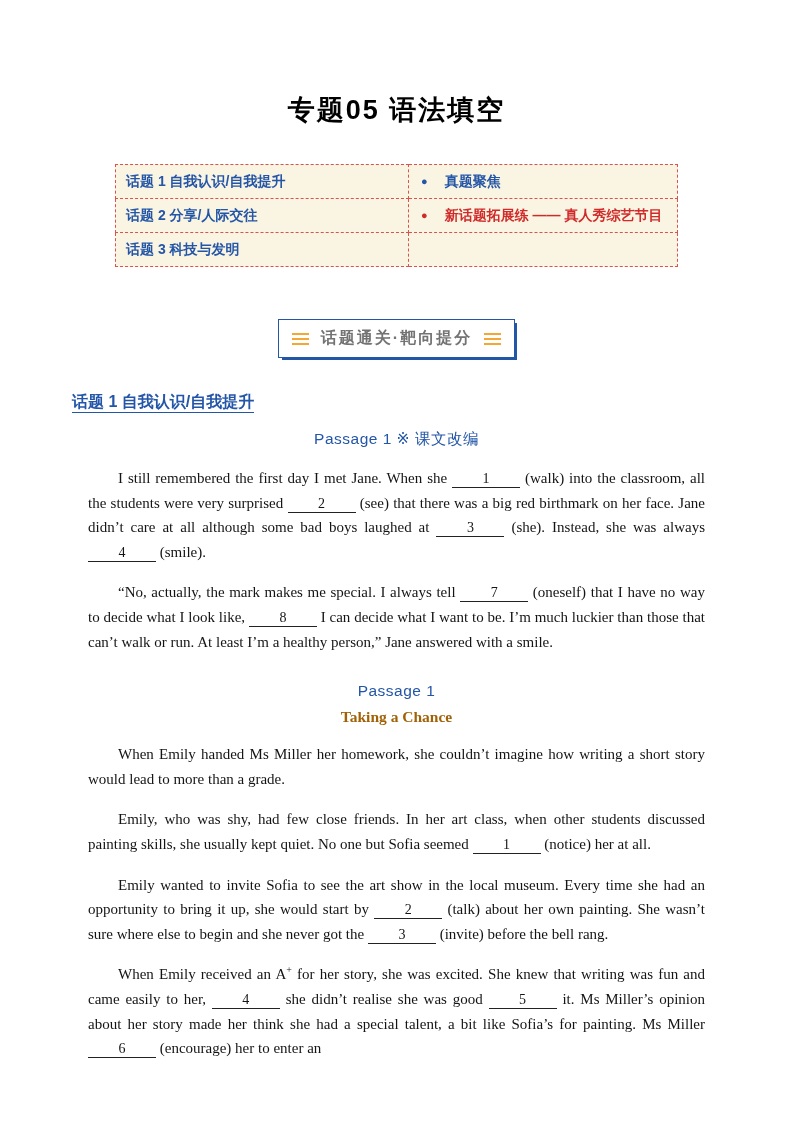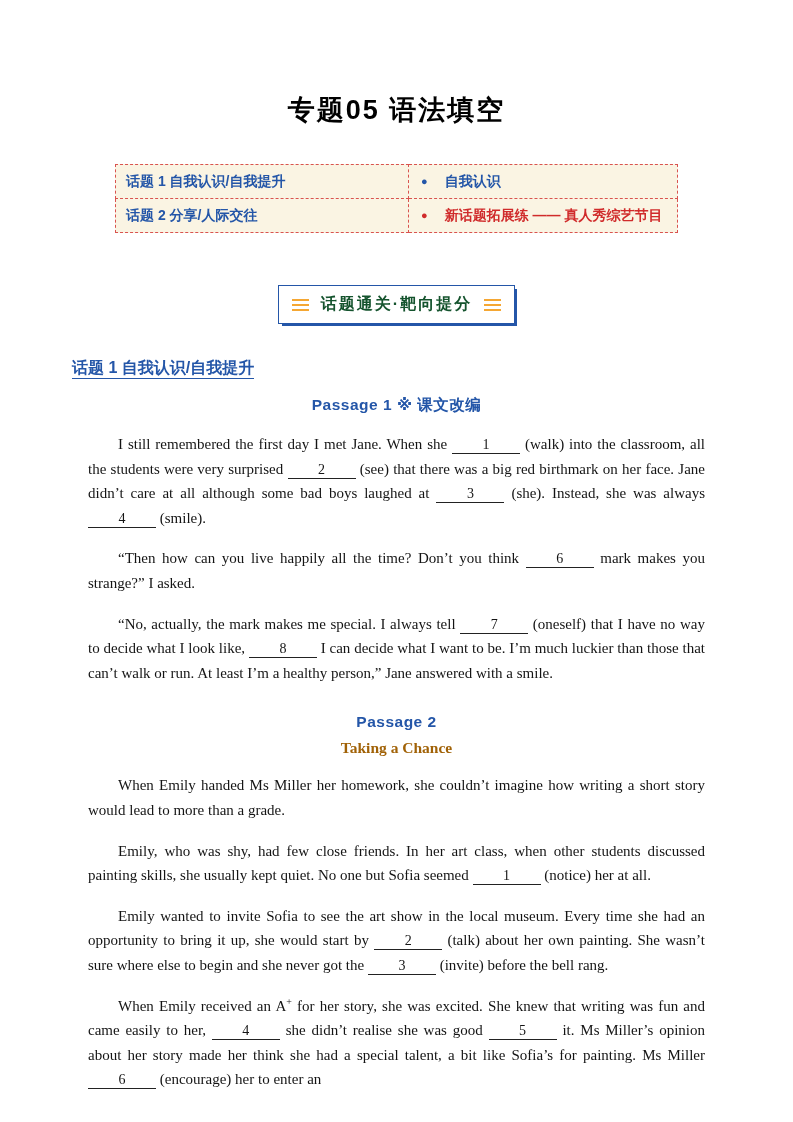--- a/index.html
+++ b/index.html
@@ -32,35 +32,35 @@
   .banner{
     display:flex;align-items:center;gap:12px;background:#fff;
     border:1.6px solid #2456a8;padding:8px 13px;
     box-shadow:3px 3px 0 -1px #2456a8;
   }
   .deco{
     width:17px;height:12px;
     background:repeating-linear-gradient(to bottom,#f5a733 0 2.5px,transparent 2.5px 5px);
   }
   .banner-label{
-    color:#14532d;font-family:"Liberation Sans","DejaVu Sans",sans-serif;
+    color:#737373;font-family:"Liberation Sans","DejaVu Sans",sans-serif;
     font-size:16px;font-weight:700;letter-spacing:2px;white-space:nowrap;
   }
   
   .section-heading{
     margin:34px 0 0 0;
     font-family:"Liberation Sans","DejaVu Sans",sans-serif;
     font-size:16px;font-weight:700;color:#2456a8;
   }
   .section-heading .u{border-bottom:1.6px solid #2456a8;padding-bottom:2px;}
   
   .passage-heading{
     text-align:center;margin:16px 0 8px 0;
     font-family:"Liberation Sans","DejaVu Sans",sans-serif;
-    font-size:15.5px;font-weight:700;color:#2456a8;letter-spacing:.5px;
+    font-size:15.5px;font-weight:400;color:#2456a8;letter-spacing:.5px;
   }
   .passage2-heading{margin-top:28px;}
   .passage-title{
     text-align:center;margin:4px 0 8px 0;
     font-size:15.5px;font-weight:700;color:#a16207;
     font-family:"Liberation Serif","DejaVu Serif",serif;
   }
   
   .passage p.par{
     margin:16px;text-indent:2em;text-align:justify;
@@ -78,52 +78,55 @@
 
 <div class="page">
 
   <h1 class="page-title">专题05 语法填空</h1>
 
   <table class="topics-table">
     <tbody>
         <tr>
       <td class="left-cell">话题 1 自我认识/自我提升</td>
       <td class="right-cell">
-        <span class="bullet">●</span><span>自我认识</span>
+        <span class="bullet">●</span><span>真题聚焦</span>
       </td>
     </tr>
     <tr>
       <td class="left-cell">话题 2 分享/人际交往</td>
       <td class="right-cell red">
         <span class="bullet">●</span><span>新话题拓展练 —— 真人秀综艺节目</span>
       </td>
+    </tr>
+    <tr>
+      <td class="left-cell">话题 3 科技与发明</td>
+      <td class="right-cell"></td>
     </tr>
   </tbody>
     </table>
 
   <div class="banner-wrap">
     <div class="banner">
       <span class="deco"></span>
       <span class="banner-label">话题通关·靶向提分</span>
       <span class="deco"></span>
     </div>
   </div>
 
   <div class="section-heading">
     <span class="u">话题 1 自我认识/自我提升</span>
   </div>
 
   <div class="passage-heading">Passage 1 ※ 课文改编</div>
   <div class="passage">
       <p class="par">I still remembered the first day I met Jane. When she <span class="blank">1</span> (walk) into the classroom, all the students were very surprised <span class="blank">2</span> (see) that there was a big red birthmark on her face. Jane didn’t care at all although some bad boys laughed at <span class="blank">3</span> (she). Instead, she was always <span class="blank">4</span> (smile).</p>
-      <p class="par">“Then how can you live happily all the time? Don’t you think <span class="blank">6</span> mark makes you strange?” I asked.</p>
       <p class="par">“No, actually, the mark makes me special. I always tell <span class="blank">7</span> (oneself) that I have no way to decide what I look like, <span class="blank">8</span> I can decide what I want to be. I’m much luckier than those that can’t walk or run. At least I’m a healthy person,” Jane answered with a smile.</p>
     </div>
 
-  <div class="passage-heading passage2-heading">Passage 2</div>
+  <div class="passage-heading passage2-heading">Passage 1</div>
   <div class="passage-title">Taking a Chance</div>
   <div class="passage">
       <p class="par">When Emily handed Ms Miller her homework, she couldn’t imagine how writing a short story would lead to more than a grade.</p>
       <p class="par">Emily, who was shy, had few close friends. In her art class, when other students discussed painting skills, she usually kept quiet. No one but Sofia seemed <span class="blank">1</span> (notice) her at all.</p>
       <p class="par">Emily wanted to invite Sofia to see the art show in the local museum. Every time she had an opportunity to bring it up, she would start by <span class="blank">2</span> (talk) about her own painting. She wasn’t sure where else to begin and she never got the <span class="blank">3</span> (invite) before the bell rang.</p>
       <p class="par">When Emily received an A<sup>+</sup> for her story, she was excited. She knew that writing was fun and came easily to her, <span class="blank">4</span> she didn’t realise she was good <span class="blank">5</span> it. Ms Miller’s opinion about her story made her think she had a special talent, a bit like Sofia’s for painting. Ms Miller <span class="blank">6</span> (encourage) her to enter an</p>
     </div>
 
 </div>
 

